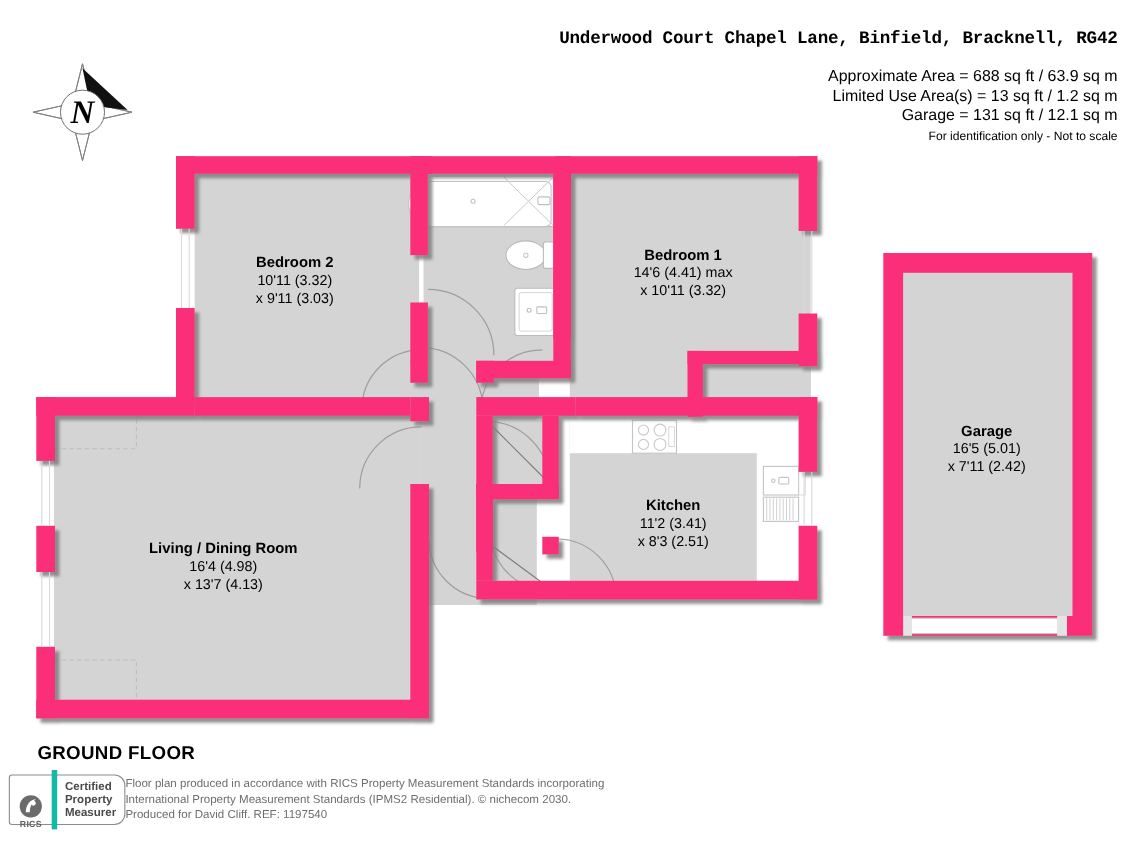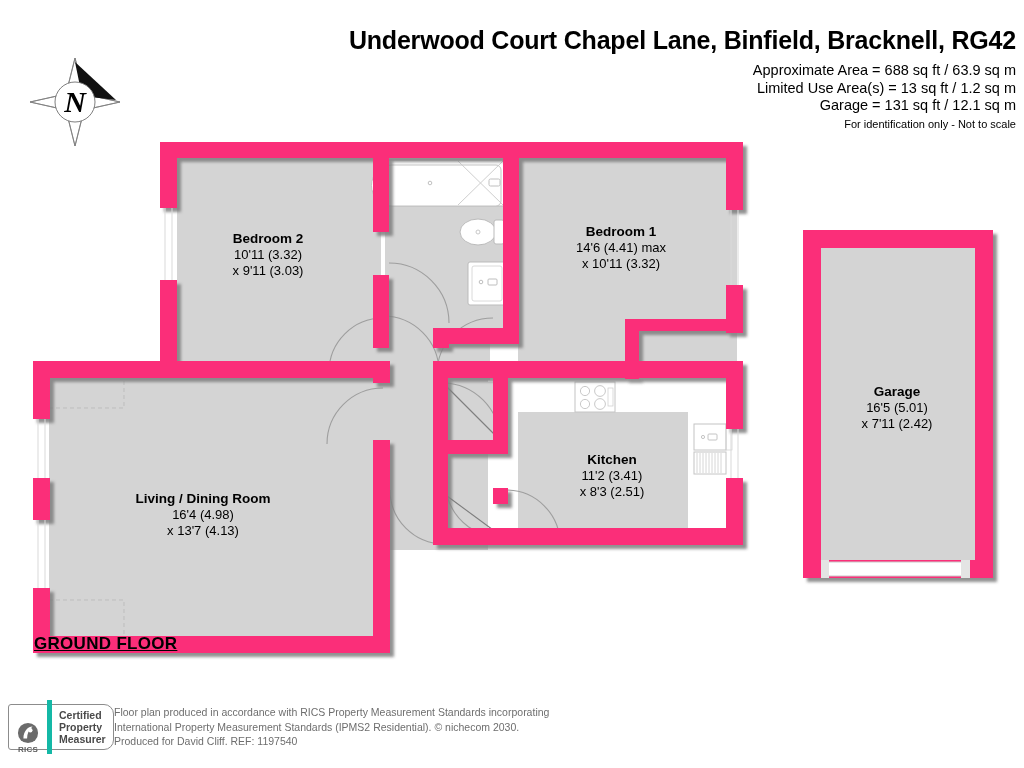--- a/index.html
+++ b/index.html
@@ -15,24 +15,25 @@
     color: #000000;
     overflow: hidden;
   }
 
   
   #plan-title {
     position: absolute;
     left: 0; right: 8px;
     top: 26px;
     text-align: right;
-    font-size: 25px;
+    font-size: 16px;
     font-weight: bold;
     letter-spacing: -0.2px;
     white-space: nowrap;
+    font-family: Liberation Mono, monospace;
   }
   #area-summary {
     position: absolute;
     right: 8px;
     top: 62px;
     text-align: right;
     font-size: 14.5px;
     line-height: 17.5px;
   }
   #area-summary .disclaimer {
@@ -57,25 +58,24 @@
     left: 0;
     top: 0;
     width: 1024px;
     height: 700px;
   }
 
   
   #ground-floor-label {
     position: absolute;
     left: 34px;
-    top: 634px;
+    top: 675px;
     font-size: 17px;
     font-weight: bold;
     letter-spacing: 0.3px;
-    text-decoration: underline;
   }
 
   
   #footer {
     position: absolute;
     left: 8px;
     top: 700px;
     width: 1008px;
     height: 60px;
     display: flex;

